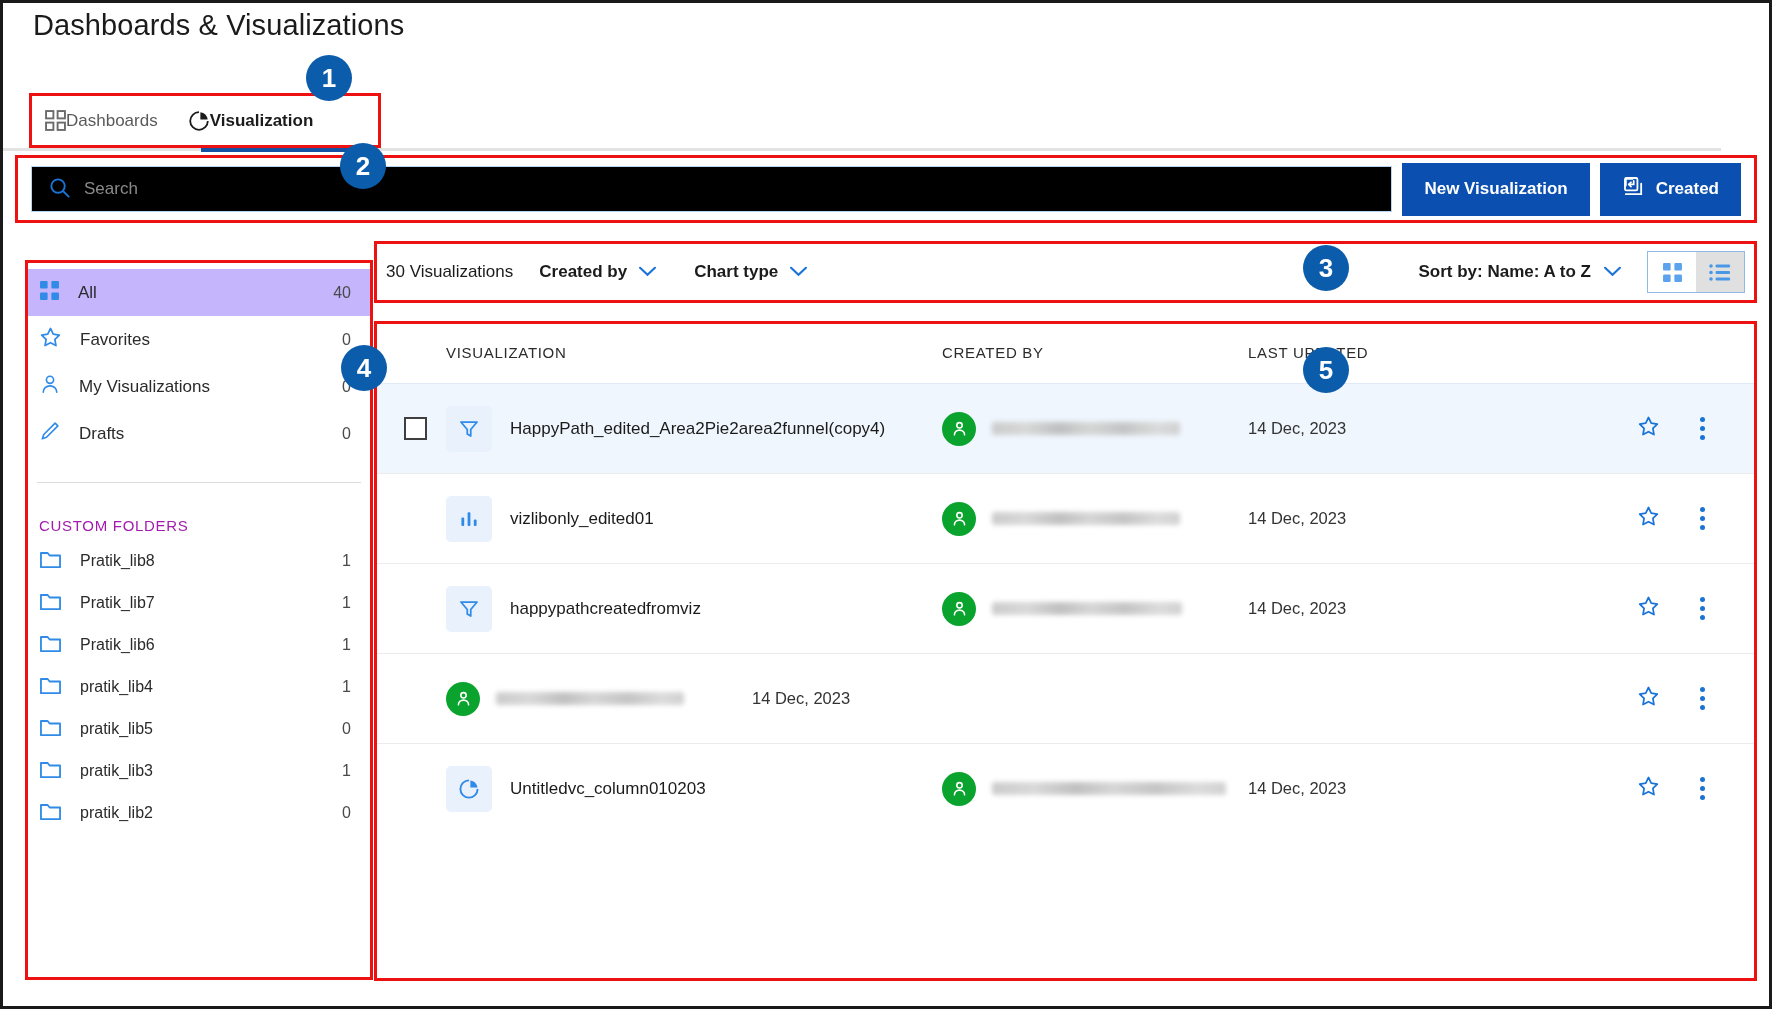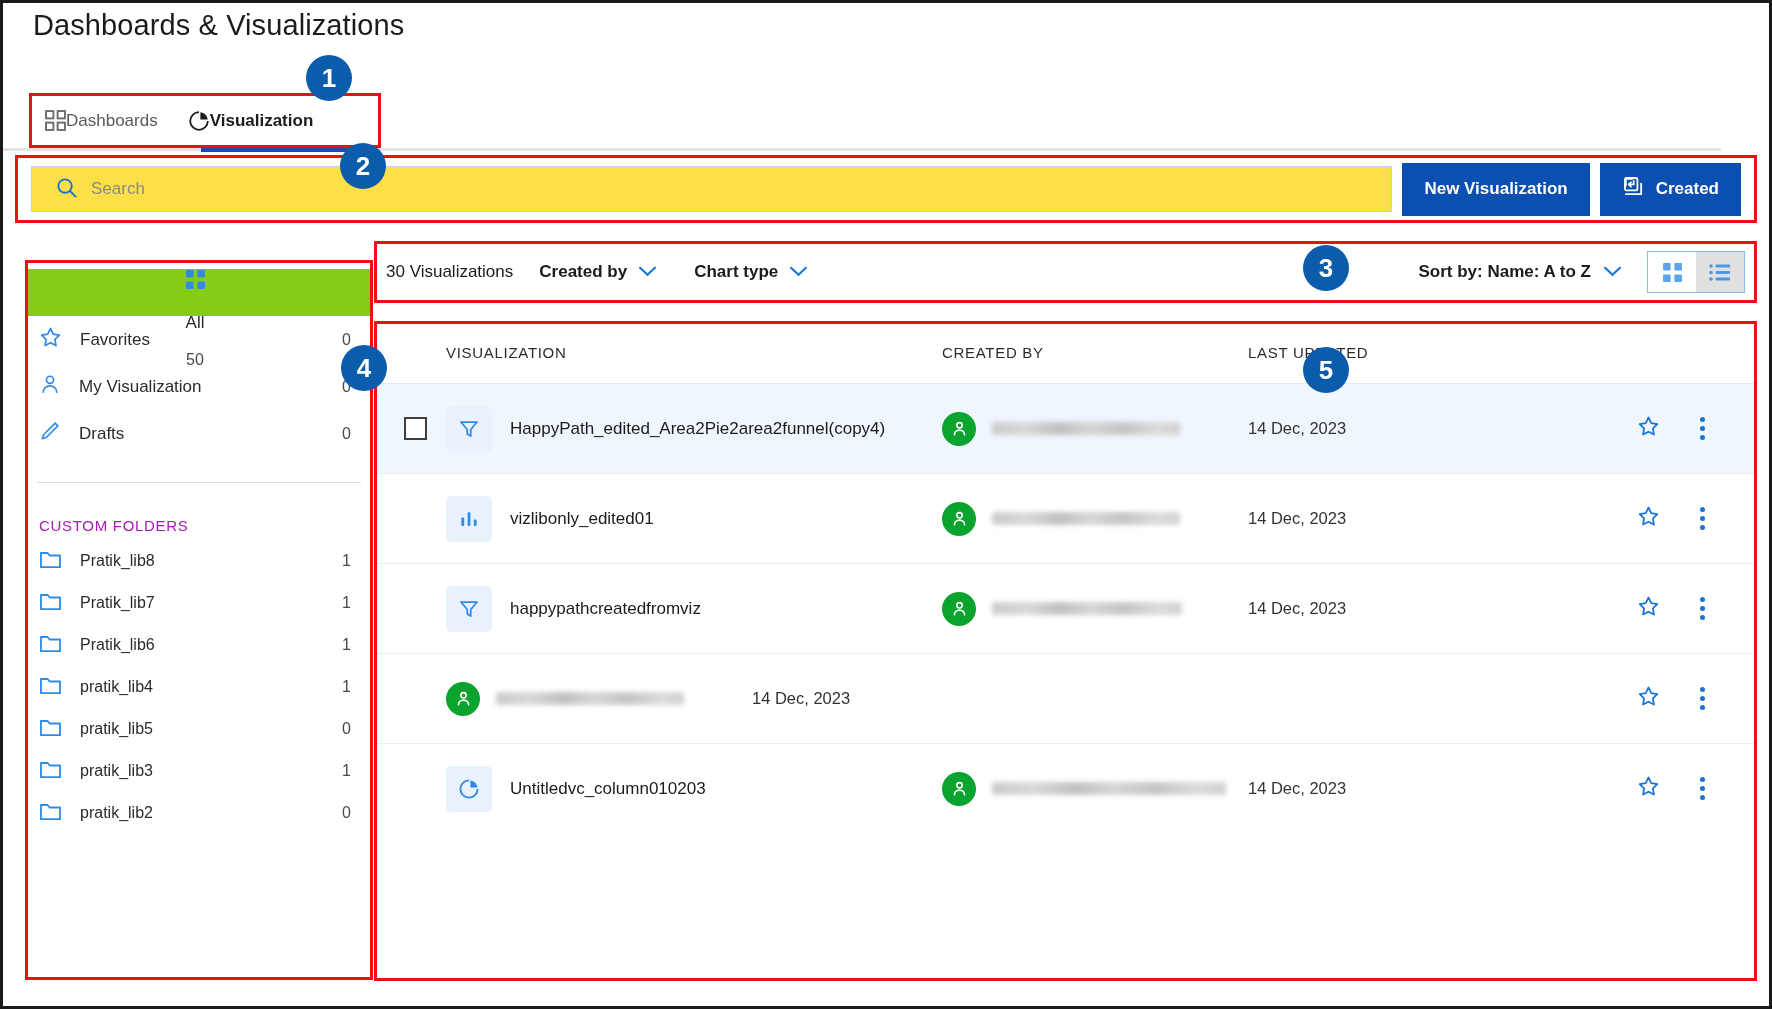--- a/index.html
+++ b/index.html
@@ -52,23 +52,23 @@
   .searchrow-wrap {
     position: absolute; left: 12px; top: 152px;
     width: 1742px; height: 68px;
   }
   .searchrow {
     display: flex; align-items: center; height: 100%;
     padding: 0 16px; gap: 10px;
   }
   .search-box {
     flex: 1; height: 46px;
-    background: #fde047; border: 1px solid #b9d4ef;
+    background: #000000; border: 1px solid #b9d4ef;
     display: flex; align-items: center; gap: 13px;
-    padding: 0 23px;
+    padding: 0 16px;
   }
   .search-box input {
     border: 0; outline: 0; background: transparent;
     font-size: 17px; color: #6b6b6b; flex: 1;
     font-family: "Liberation Sans", sans-serif;
   }
   .search-box input::placeholder { color: #8a8a8a; }
   .btn-primary {
     height: 53px; background: #0b4fb0; color: #fff;
     border: 0; font-size: 17px; font-weight: 600;
@@ -82,21 +82,21 @@
     position: absolute; left: 22px; top: 257px;
     width: 348px; height: 720px;
     background: #fff;
   }
   .sidebar { padding: 9px 0 0 0; }
   .side-item {
     display: flex; align-items: center;
     height: 47px; padding: 0 22px 0 14px; gap: 18px;
     font-size: 17px; color: #2b2b2b; cursor: pointer;
   }
-  .side-item.active { background: #84cc16; flex-direction: column; }
+  .side-item.active { background: #c4b5fd; }
   .side-item .lbl { flex: 1; }
   .side-item .cnt { color: #4a4a4a; font-size: 16px; }
   .side-sep {
     height: 1px; background: #dcdcdc; margin: 25px 12px 0 12px;
   }
   .side-head {
     font-size: 15px; color: #a21caf; letter-spacing: .7px;
     padding: 34px 0 6px 14px;
   }
   .folder-item {
@@ -263,35 +263,35 @@
   <div class="sidebar-wrap">
     <div class="sidebar" id="sidebar-list">
         <div class="side-item active">
           <span><svg width="21" height="21" viewBox="0 0 20 20">
       <rect x="1" y="1" width="7.2" height="7.2" rx="1" fill="#2f8ae8"></rect>
       <rect x="11.8" y="1" width="7.2" height="7.2" rx="1" fill="#2f8ae8"></rect>
       <rect x="1" y="11.8" width="7.2" height="7.2" rx="1" fill="#2f8ae8"></rect>
       <rect x="11.8" y="11.8" width="7.2" height="7.2" rx="1" fill="#2f8ae8"></rect>
             </svg></span>
           <span class="lbl">All</span>
-          <span class="cnt">50</span>
+          <span class="cnt">40</span>
         </div>
         <div class="side-item">
           <span><svg width="23" height="23" viewBox="0 0 24 24" fill="none">
       <path d="M12 2.6l2.85 5.95 6.35.9-4.6 4.6 1.1 6.4L12 17.4l-5.7 3.05 1.1-6.4-4.6-4.6 6.35-.9z" stroke="#2f8ae8" stroke-width="1.8" stroke-linejoin="round" fill="none"></path>
             </svg></span>
           <span class="lbl">Favorites</span>
           <span class="cnt">0</span>
         </div>
         <div class="side-item">
           <span><svg width="22" height="22" viewBox="0 0 24 24" fill="none">
       <circle cx="12" cy="7.4" r="3.9" stroke="#2f8ae8" stroke-width="1.8"></circle>
       <path d="M4.6 21c0-4.2 3.3-7 7.4-7s7.4 2.8 7.4 7" stroke="#2f8ae8" stroke-width="1.8" stroke-linecap="round" fill="none"></path>
             </svg></span>
-          <span class="lbl">My Visualization</span>
+          <span class="lbl">My Visualizations</span>
           <span class="cnt">0</span>
         </div>
         <div class="side-item">
           <span><svg width="22" height="22" viewBox="0 0 24 24" fill="none">
       <path d="M17.6 3.4 20.6 6.4 8.2 18.8 3.6 20.4 5.2 15.8z" stroke="#2f8ae8" stroke-width="1.8" stroke-linejoin="round" fill="none"></path>
             </svg></span>
           <span class="lbl">Drafts</span>
           <span class="cnt">0</span>
         </div>
         <div class="side-sep"></div>

